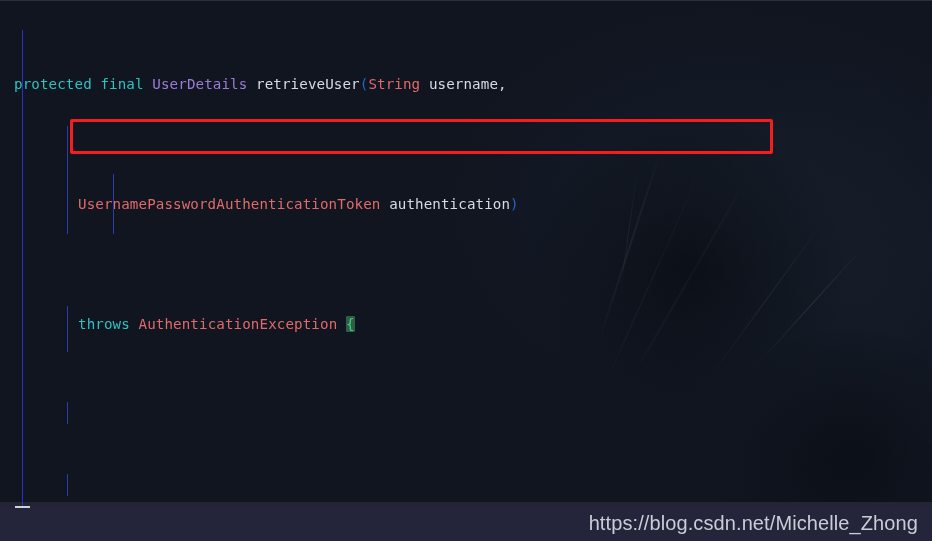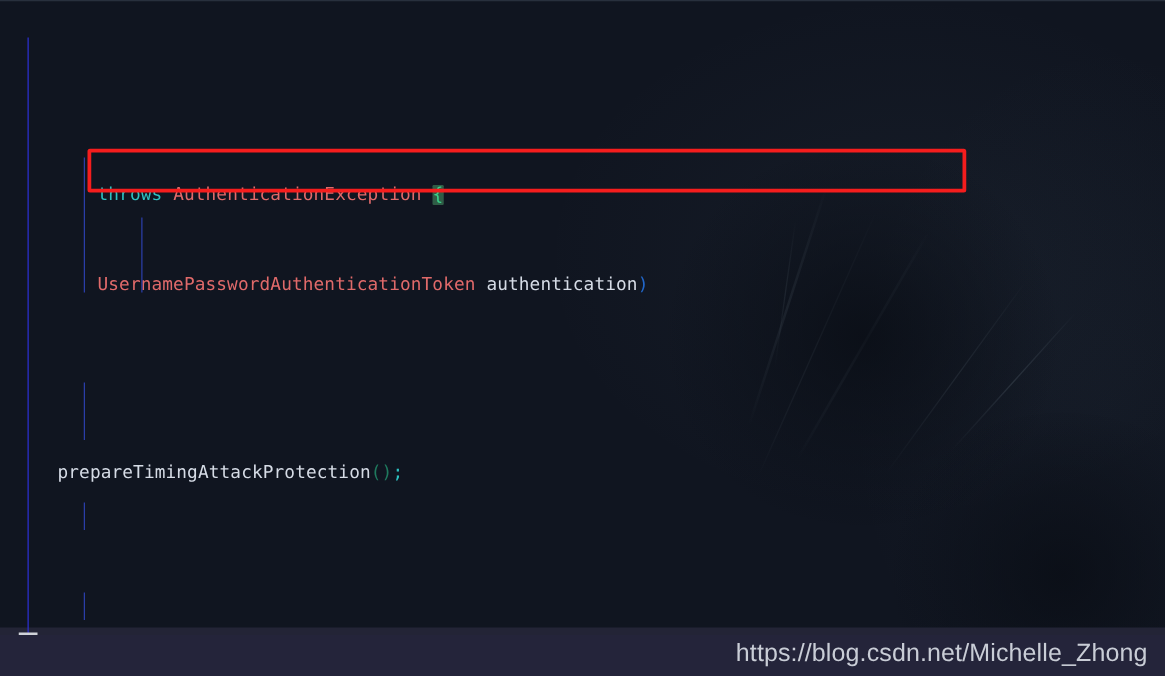--- a/index.html
+++ b/index.html
@@ -165,26 +165,26 @@
 
   <div class="guide g1" style="left:22px; top:30px; height:480px;"></div>
   <div class="guide" style="left:67px; top:126px; height:108px;"></div>
   <div class="guide" style="left:67px; top:306px; height:46px;"></div>
   <div class="guide" style="left:67px; top:402px; height:22px;"></div>
   <div class="guide" style="left:67px; top:474px; height:22px;"></div>
   <div class="guide" style="left:113px; top:174px; height:60px;"></div>
 
   <div class="code">
 
+    <div class="line" style="top:0px;"><span class="kw">protected</span> <span class="kw">final</span> <span class="typ">UserDetails</span> <span class="plain">retrieveUser</span><span class="par2">(</span><span class="exc">String</span> <span class="plain">username</span><span class="plain">,</span></div>
+
+    <div class="line" style="top:24px; padding-left:78px;"><span class="exc">UsernamePasswordAuthenticationToken</span> <span class="plain">authentication</span><span class="par2">)</span></div>
 
     <div class="line" style="top:48px; padding-left:78px;"><span class="kw">throws</span> <span class="exc">AuthenticationException</span> <span class="brace-hl">{</span></div>
 
-    <div class="line" style="top:24px; padding-left:78px;"><span class="exc">UsernamePasswordAuthenticationToken</span> <span class="plain">authentication</span><span class="par2">)</span></div>
-
-    <div class="line" style="top:78px; padding-left:46px;"><span class="plain">prepareTimingAttackProtection</span><span class="par">()</span><span class="sep">;</span></div>
 
     
 
     
 
     
 
     
 
     

